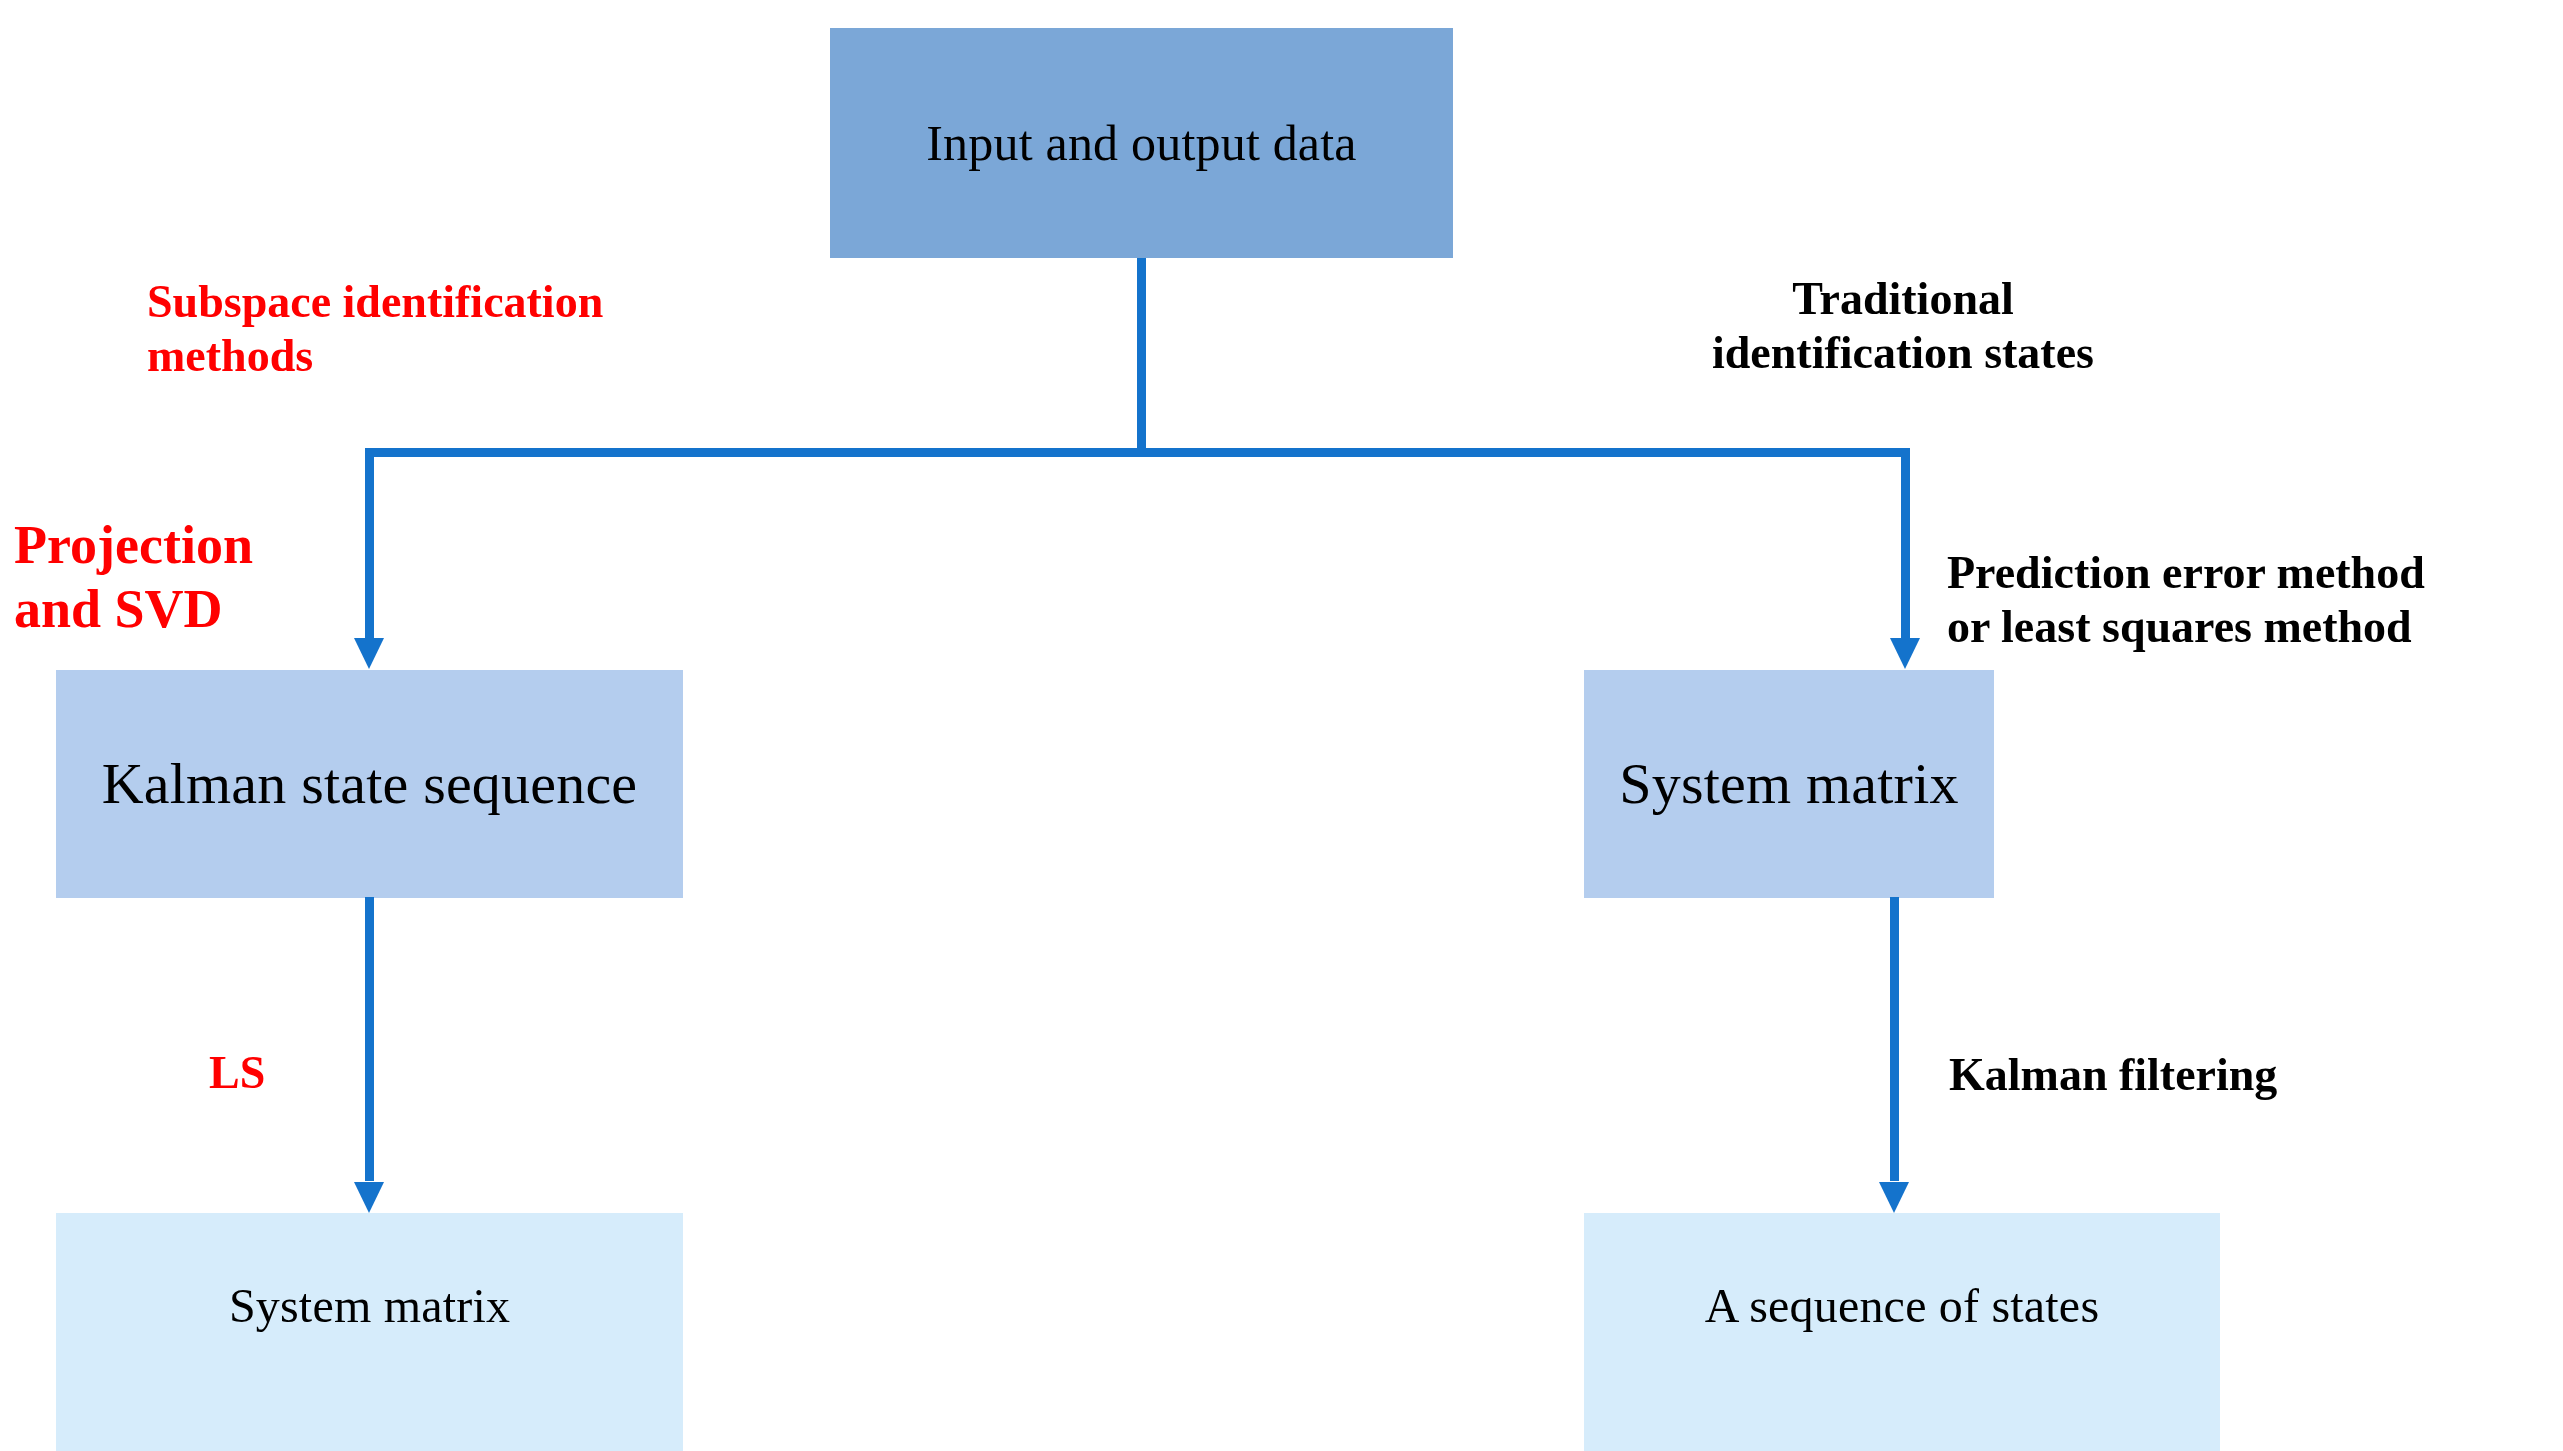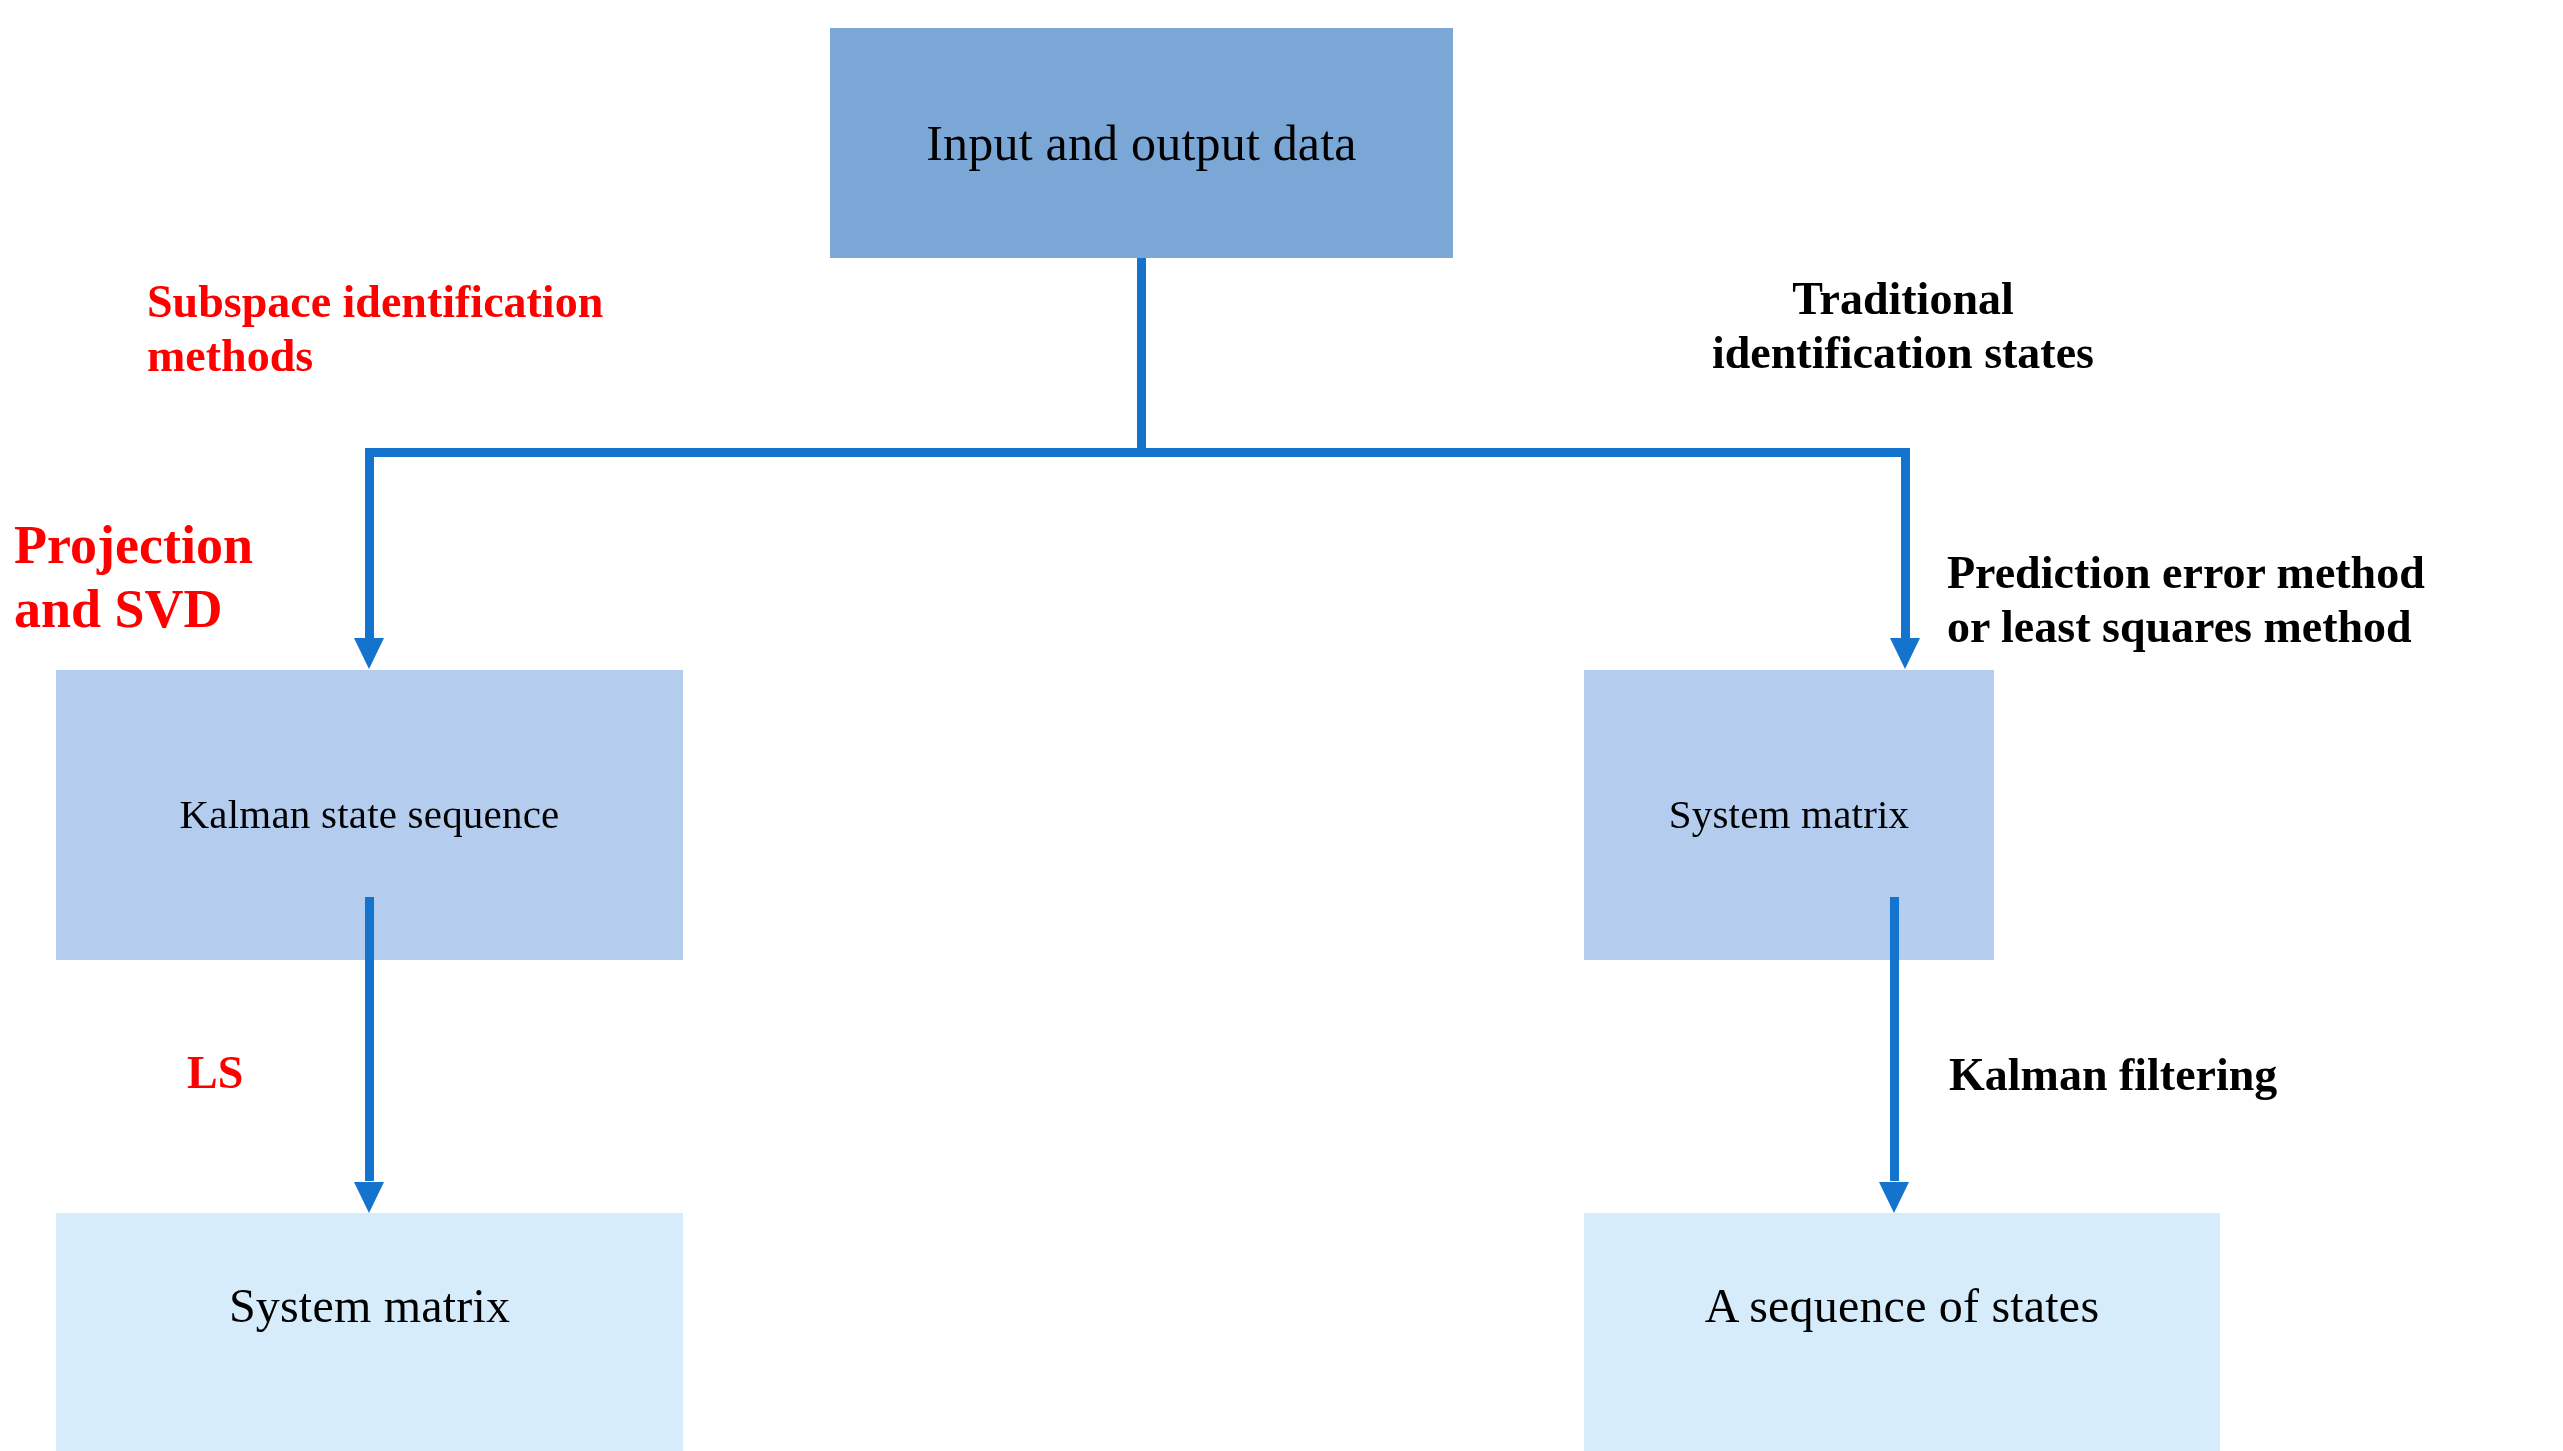--- a/index.html
+++ b/index.html
@@ -30,23 +30,23 @@
     letter-spacing: 0.2px;
   }
   .box-top {
     left: 830px;  top: 27.5px;
     width: 623px; height: 230px;
     background: #7BA7D7;
     font-size: 50px;
   }
   .box-mid {
     top: 670px;
-    height: 290px;
+    height: 228px;
     background: #B4CDEE;
-    font-size: 41px;
+    font-size: 58px;
   }
   .box-mid-left  { left: 56px;   width: 627px; }
   .box-mid-right { left: 1584px; width: 410px; }
 
   .box-bot {
     top: 1213px;
     height: 275px;           
     background: #D6ECFB;
     font-size: 48px;
     align-items: flex-start;
@@ -80,21 +80,21 @@
     line-height: 1.18;
     white-space: pre-line;
     color: #000000;
   }
   .label-red { color: #FF0000; }
 
   .lbl-subspace    { left: 147px;  top: 275px;  font-size: 46px; text-align: left; }
   .lbl-traditional { left: 1550px; top: 272px;  font-size: 46px; width: 706px; text-align: center; }
   .lbl-projection  { left: 14px;    top: 514px;  font-size: 54px; text-align: left; }
   .lbl-prediction  { left: 1947px; top: 510px;  font-size: 46px; text-align: left; margin-top: 36px; }
-  .lbl-ls          { left: 187px;  top: 1046px; font-size: 46px; text-align: right; }
+  .lbl-ls          { left: 209px;  top: 1046px; font-size: 46px; text-align: right; }
   .lbl-kalmanfilt  { left: 1949px; top: 1048px; font-size: 46px; text-align: left; }
 </style>
 </head>
 <body>
 
 <div id="stage">
 
   <div class="box box-top">Input and output data</div>
 
   <div class="conn v-stem" style="left:1137px; top:258px; height:199px;"></div>

